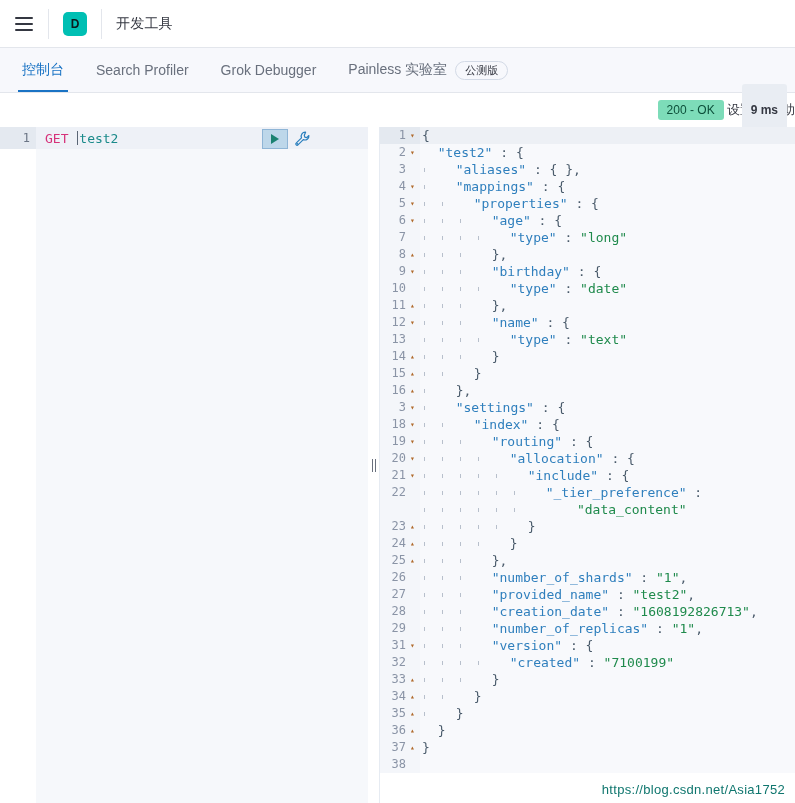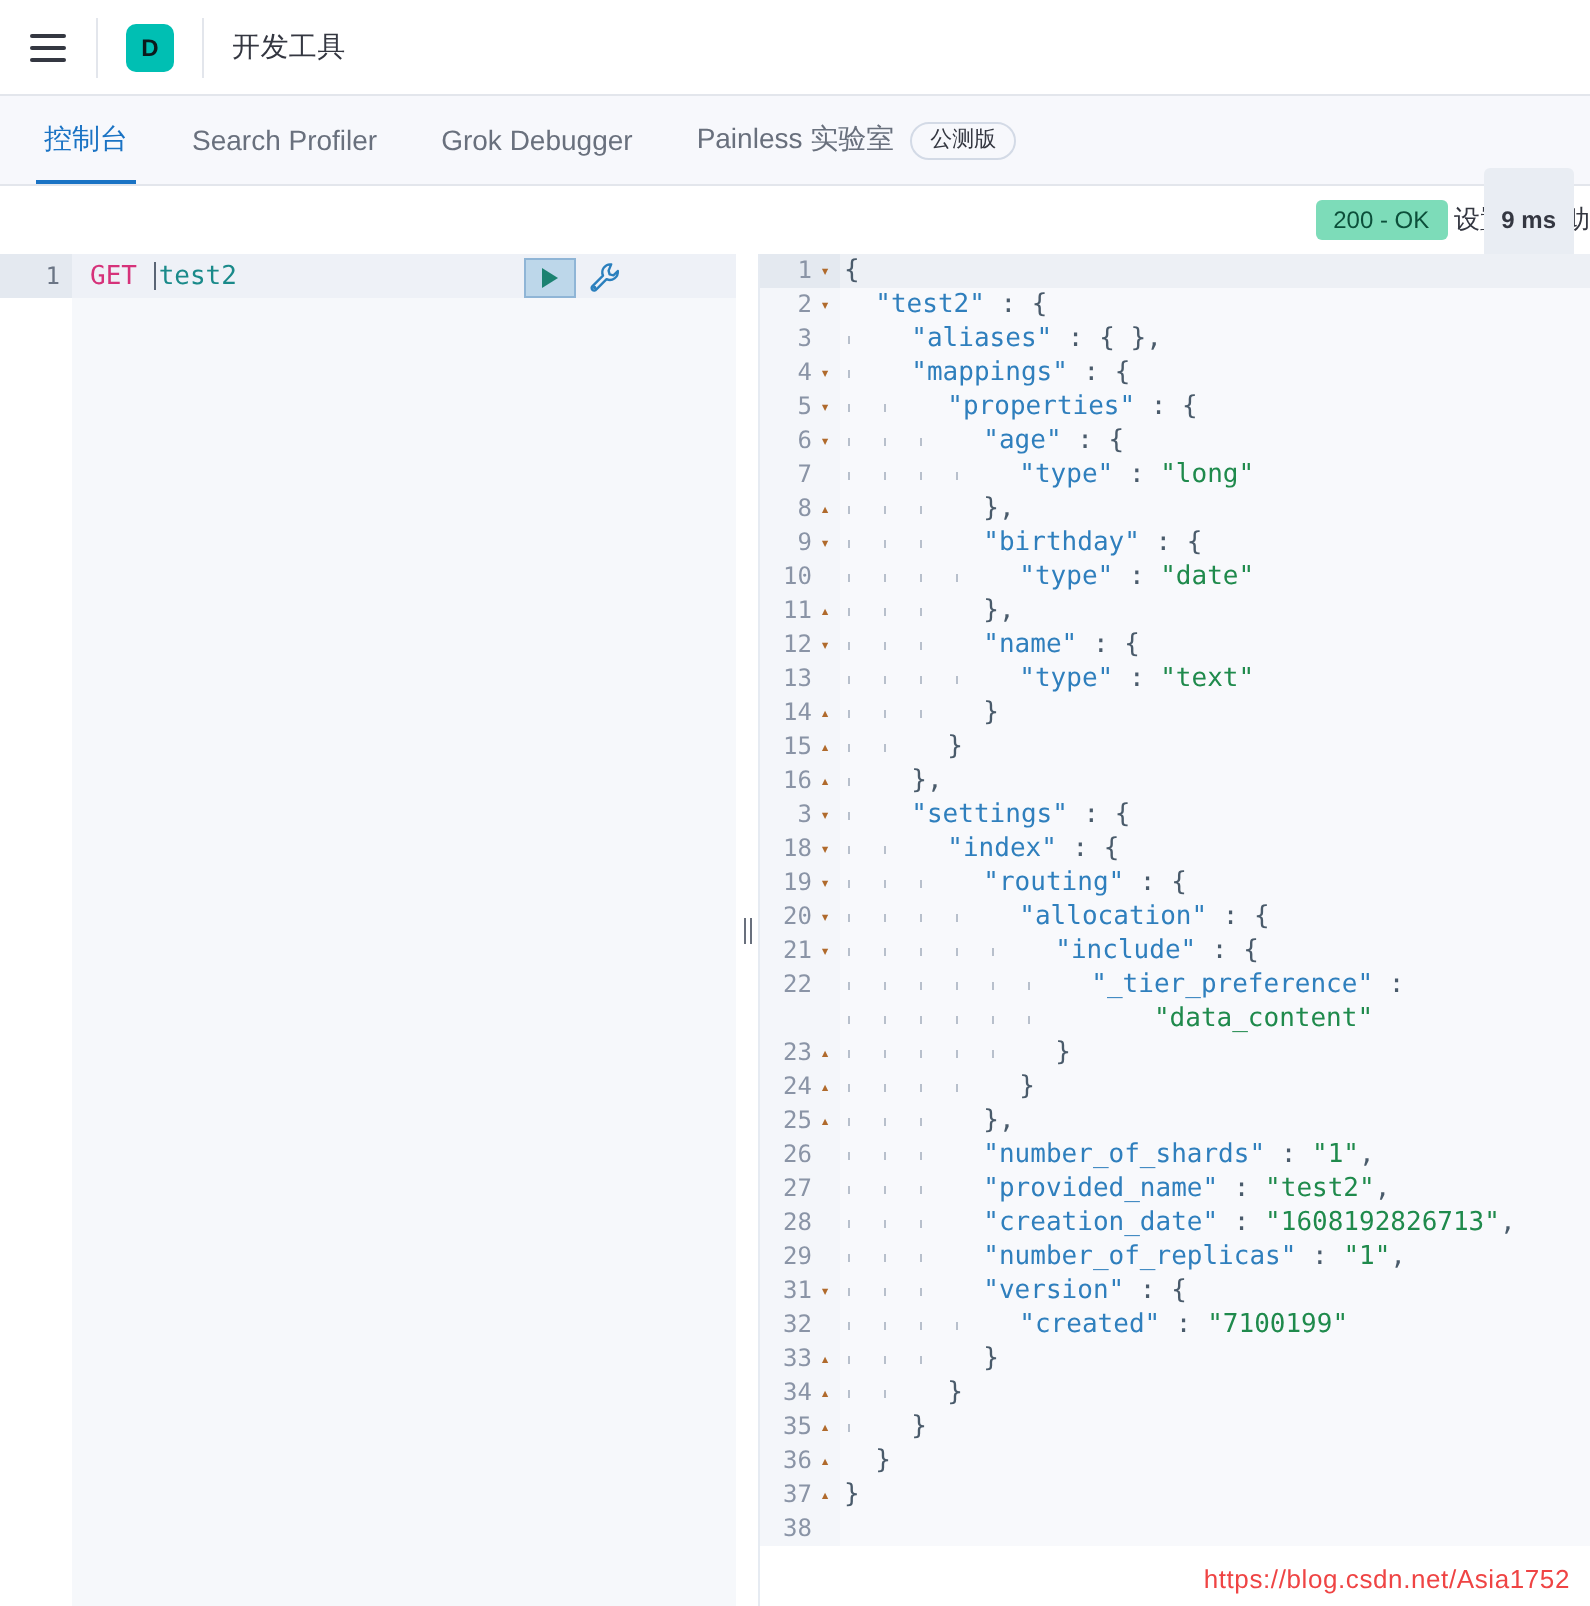--- a/index.html
+++ b/index.html
@@ -160,21 +160,21 @@
   .guide { width:18px; min-width:18px; position:relative; }
   .guide::before {
     content:""; position:absolute; left:2px; top:-2px; bottom:-2px; width:1px; background:#b8c0cc;
   }
   .tok-key { color:#2f7fbd; }
   .tok-str { color:#1f8a4c; }
   .tok-punc { color:#4a5b6b; }
 
   .watermark {
     position:absolute; right: 10px; bottom: 6px;
-    font-size: 13px; color: #ef4444; letter-spacing:.3px;
+    font-size: 13px; color: #0f766e; letter-spacing:.3px;
     font-family:"Liberation Sans", sans-serif;
     pointer-events:none; user-select:none;
   }
 </style>
 </head>
 <body>
 
 <div id="app">
 
   <div class="chrome">

